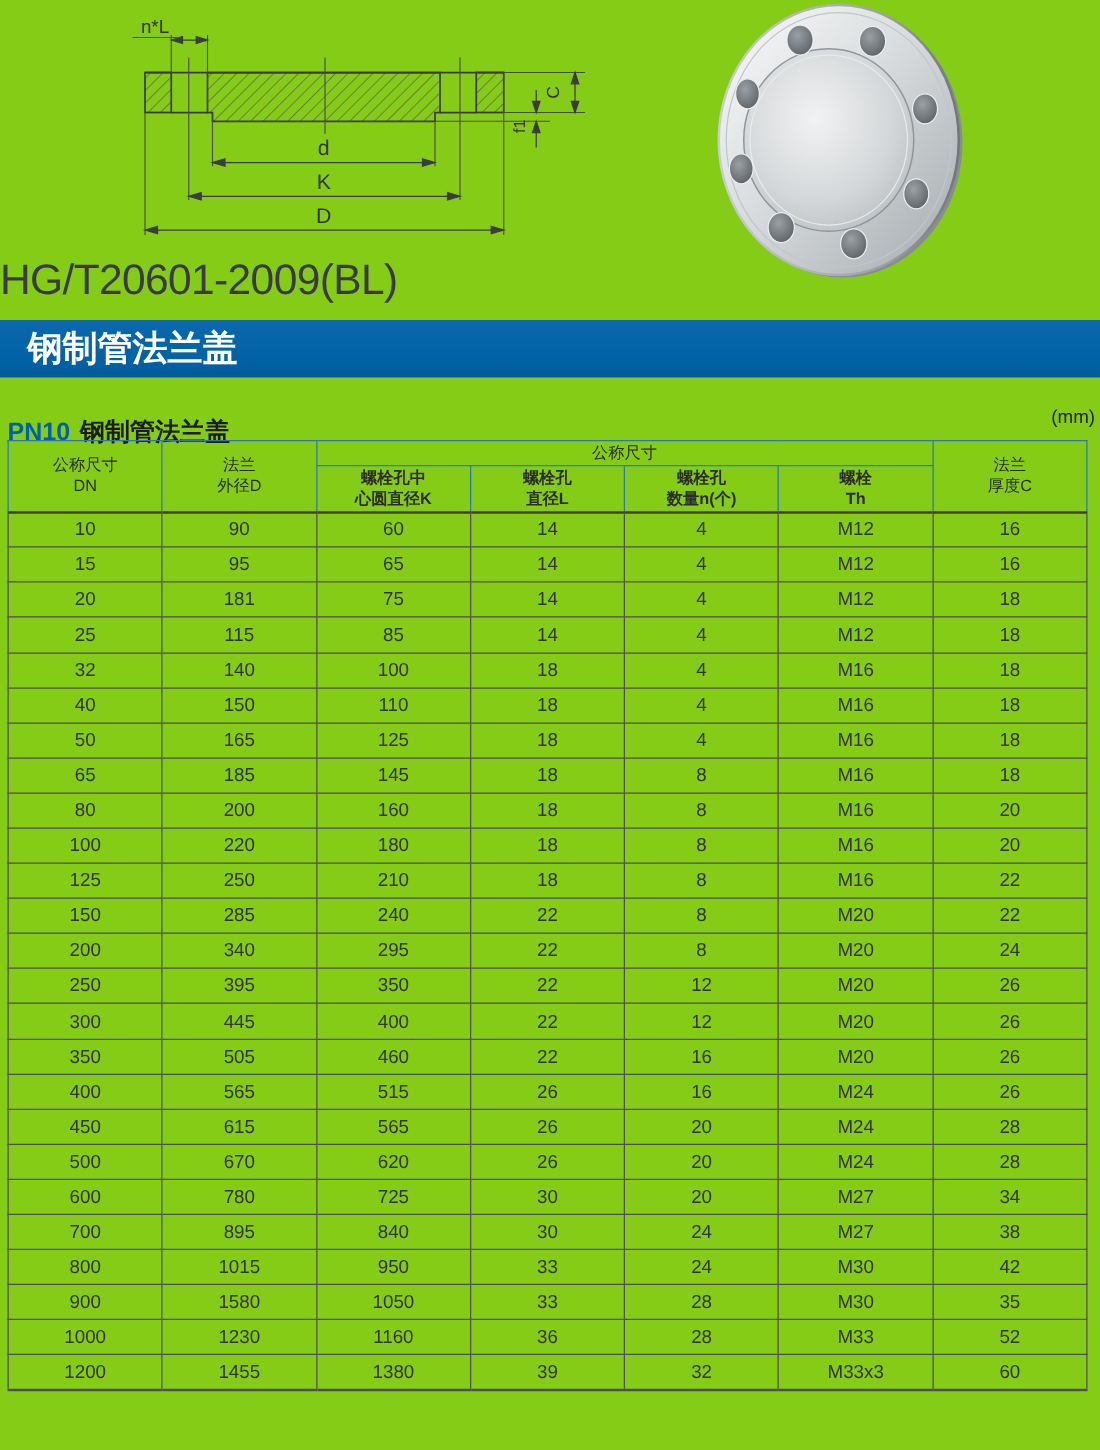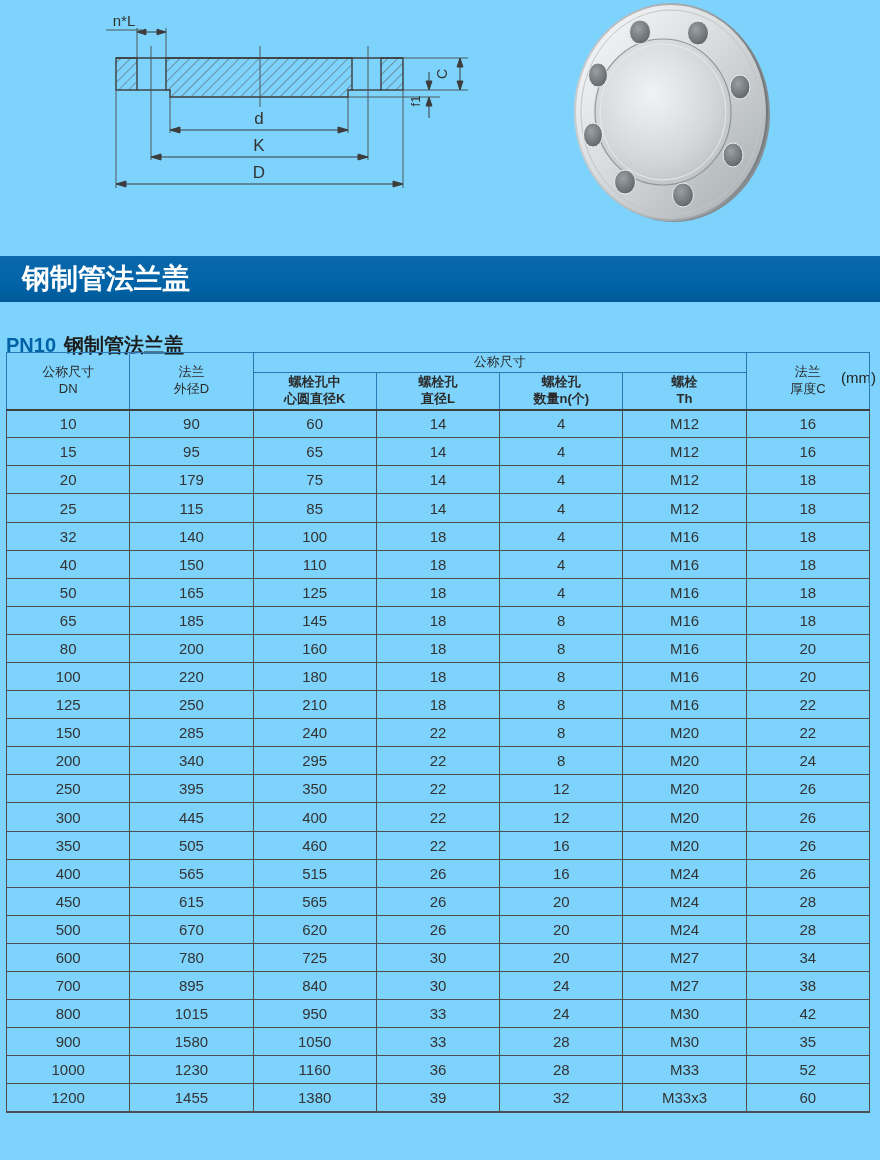--- a/index.html
+++ b/index.html
@@ -7,21 +7,21 @@
     --header-border-blue:#2e77b5;
     --table-border-dark:#4f4f4f;
     --text-dark:#333333;
   }
   *{margin:0;padding:0;box-sizing:border-box;}
   html,body{background:#ffffff;}
   body{
     width:880px;height:1160px;position:relative;overflow:hidden;
     font-family:"Liberation Sans","DejaVu Sans",sans-serif;color:var(--text-dark);
   }
-  .page{position:absolute;inset:0;width:880px;height:1160px;background:#7dd3fc;}
+  .page{position:absolute;inset:0;width:880px;height:1160px;background:#84cc16;}
 
   
   .drawing{position:absolute;left:0;top:0;width:480px;height:205px;}
 
   
   .photo{position:absolute;left:553px;top:0;width:245px;height:232px;}
 
   
   .std-title{
     position:absolute;left:0;top:205px;width:600px;
@@ -34,21 +34,21 @@
     color:#ffffff;font-size:28px;font-weight:700;
     line-height:46px;padding-left:22px;
   }
   .subtitle{
     position:absolute;left:6px;top:321px;height:24px;
     font-size:20px;font-weight:700;color:#1c1c1c;white-space:nowrap;margin-top:11px;
   }
   .subtitle .pn{color:var(--banner-blue);margin-right:8px;}
   .unit{
     position:absolute;right:4px;top:325px;
-    font-size:15px;font-weight:400;color:#222;margin-top:44px;
+    font-size:15px;font-weight:400;color:#222;
   }
 
   
   table.spec{
     position:absolute;left:6px;top:352px;width:864px;
     border-collapse:collapse;table-layout:fixed;
     font-size:15px;color:var(--text-dark);
   }
   table.spec thead th{
     border:1.6px solid var(--header-border-blue);
@@ -180,20 +180,21 @@
         <ellipse cx="187" cy="87" rx="10" ry="12" fill="url(#hole)"></ellipse>
         <ellipse cx="180" cy="155" rx="10" ry="12" fill="url(#hole)"></ellipse>
         <ellipse cx="130" cy="195" rx="10.5" ry="12" fill="url(#hole)"></ellipse>
         <ellipse cx="72" cy="182" rx="10.5" ry="12" fill="url(#hole)"></ellipse>
         <ellipse cx="40" cy="135" rx="9.5" ry="12" fill="url(#hole)"></ellipse>
         <ellipse cx="45" cy="75" rx="9.5" ry="12" fill="url(#hole)"></ellipse>
       </g>
     </g>
   </svg>
 
+  <div class="std-title">HG/T20601-2009(BL)</div>
 
   <div class="banner">
     <span>钢制管法兰盖</span>
   </div>
 
   <div class="subtitle">
     <span class="pn">PN10</span><span>钢制管法兰盖</span>
   </div>
   <div class="unit">(mm)</div>
 
@@ -256,21 +257,21 @@
           <td>15</td>
           <td>95</td>
           <td>65</td>
           <td>14</td>
           <td>4</td>
           <td>M12</td>
           <td>16</td>
         </tr>
         <tr>
           <td>20</td>
-          <td>179</td>
+          <td>181</td>
           <td>75</td>
           <td>14</td>
           <td>4</td>
           <td>M12</td>
           <td>18</td>
         </tr>
         <tr>
           <td>25</td>
           <td>115</td>
           <td>85</td>

